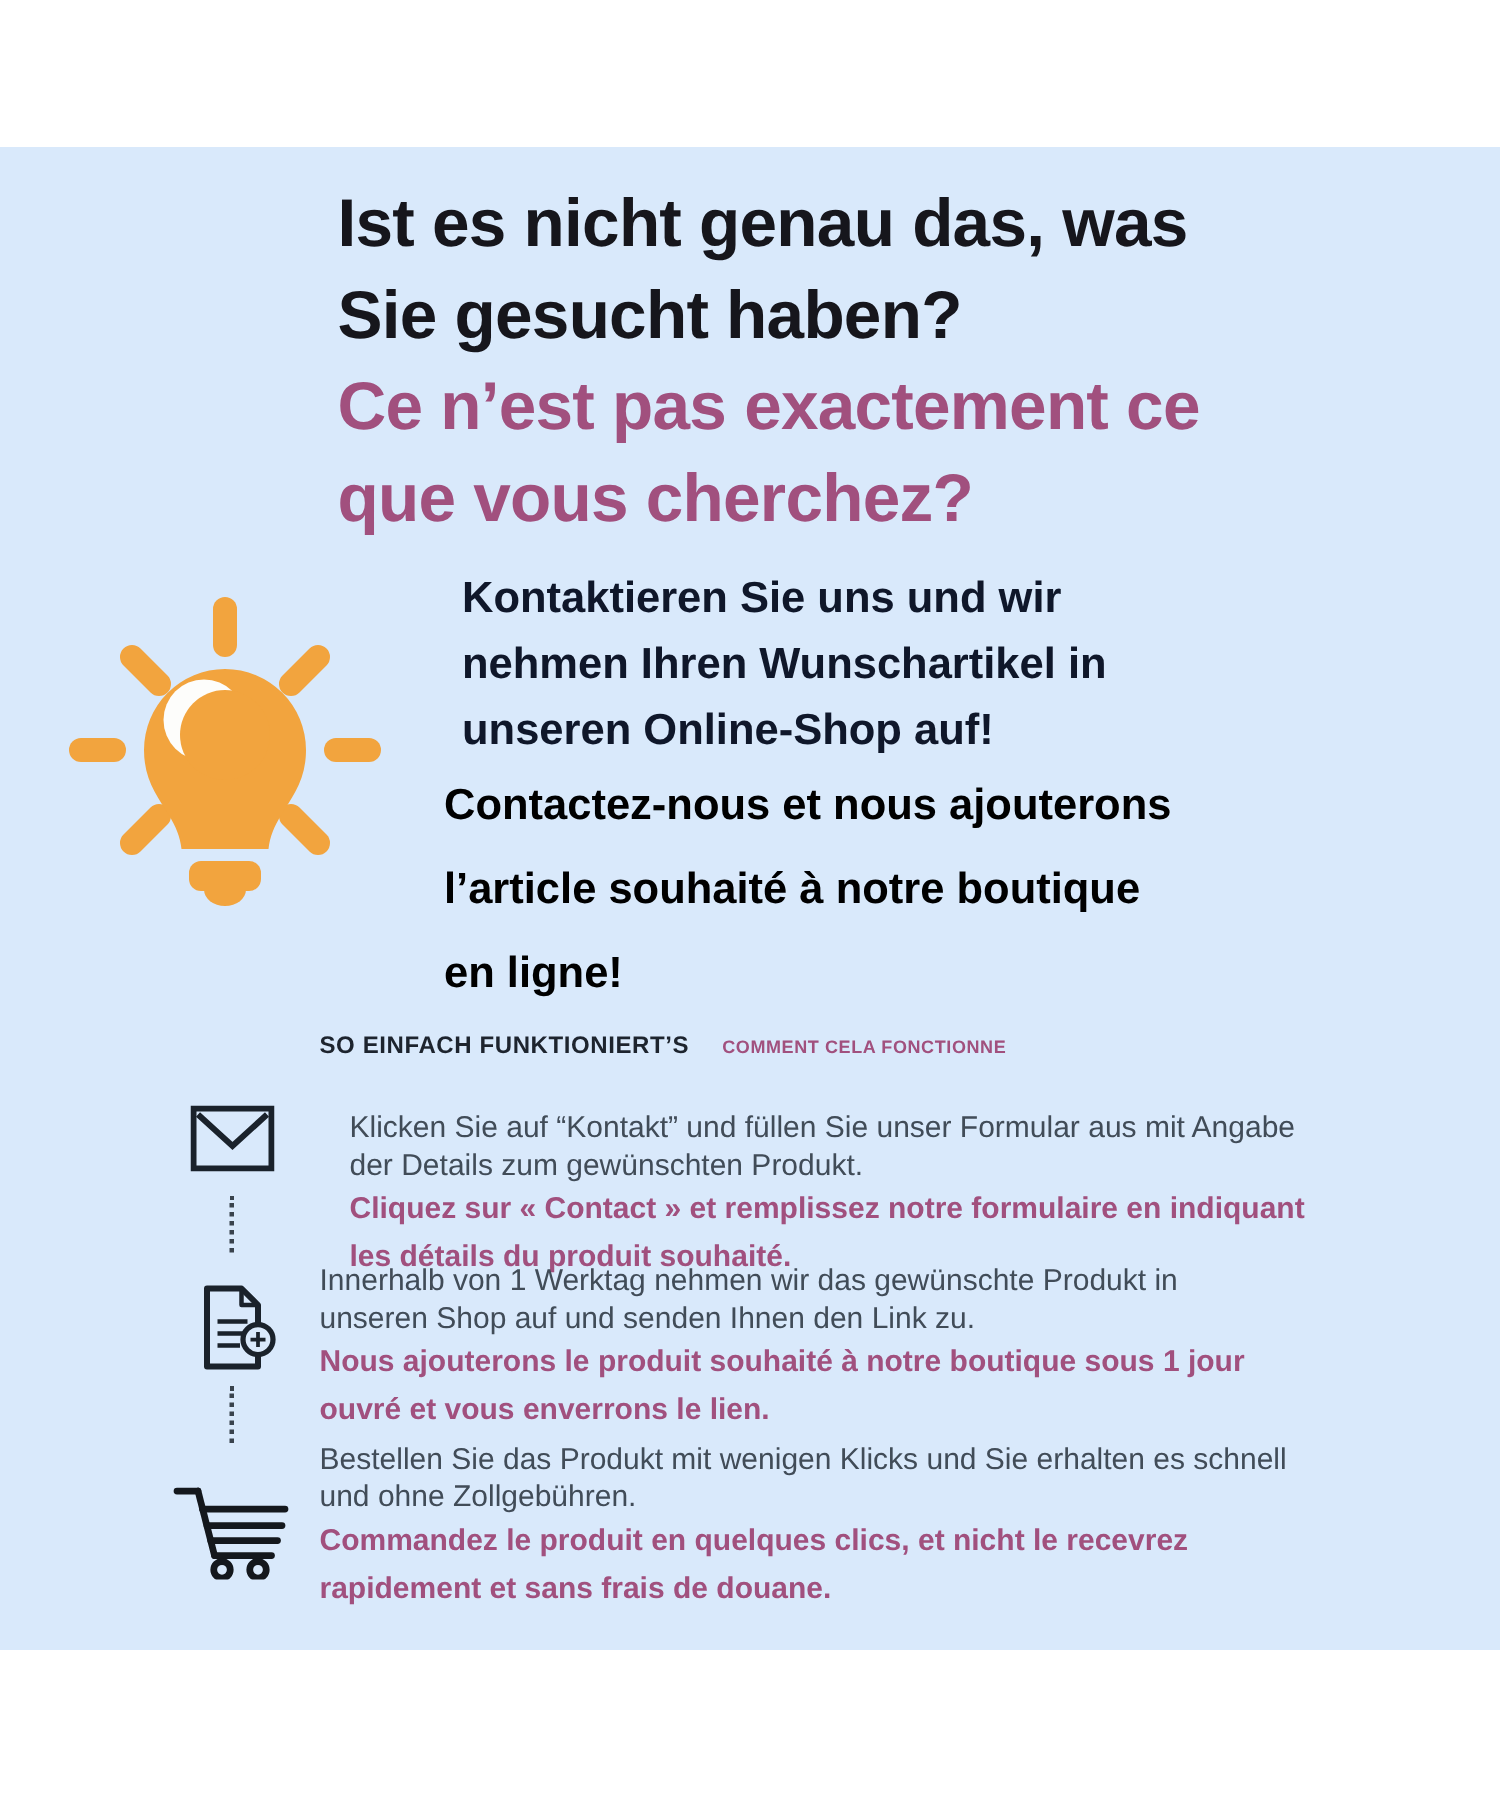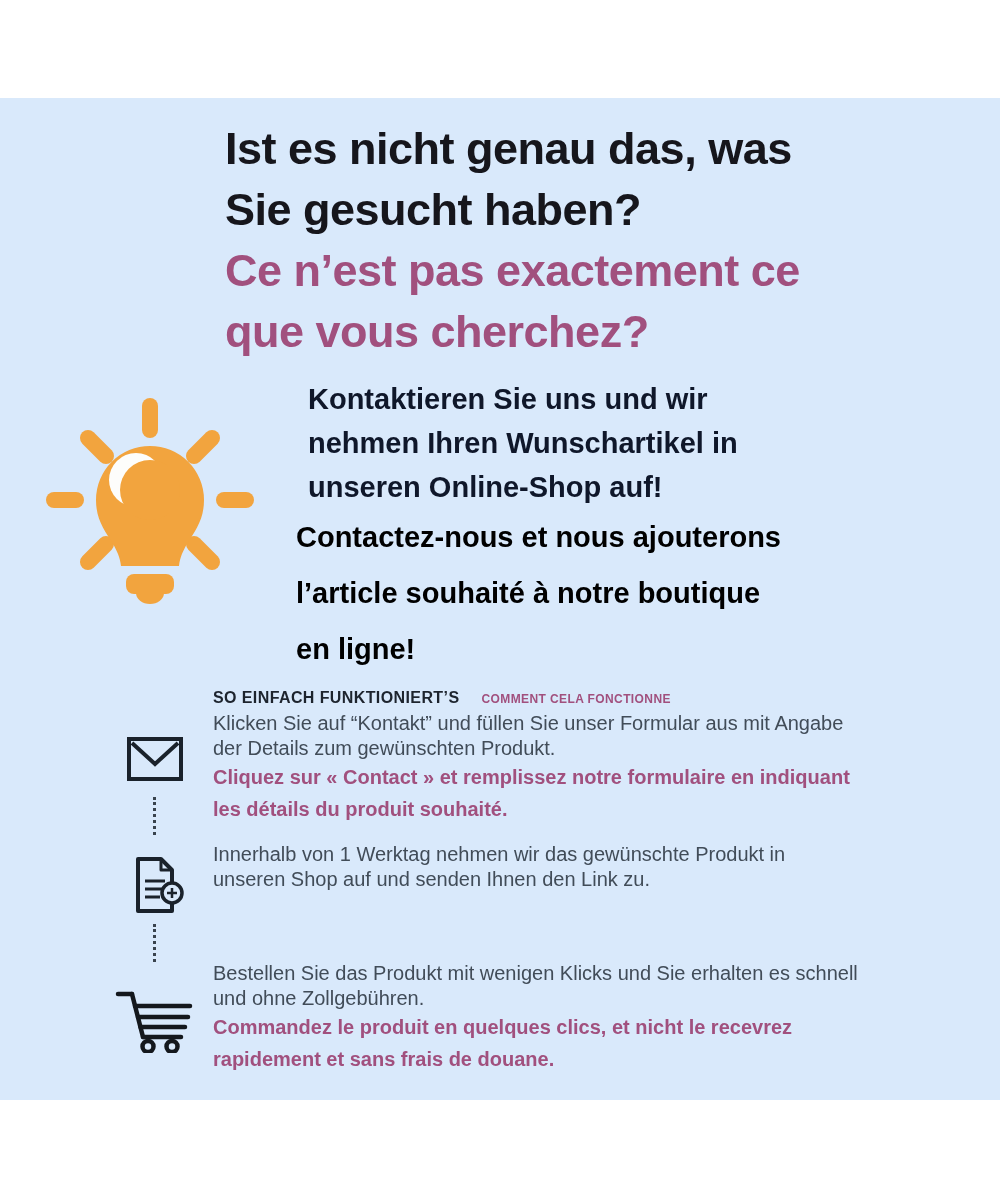--- a/index.html
+++ b/index.html
@@ -46,21 +46,21 @@
     font-size: 16px; font-weight: 700; letter-spacing: 0.4px; color: #1d242e;
   }
   .section-headers .hf {
     font-size: 12px; font-weight: 700; letter-spacing: 0.4px; color: #a1507e;
   }
 
   .step-text { position: absolute; left: 213px; width: 745px; }
   .step-de { font-size: 20px; font-weight: 400; line-height: 25px; color: #414c58; }
   .step-fr { font-size: 20px; font-weight: 700; line-height: 32px; color: #a1507e; }
 
-  .step1-text { top: 711px; }
+  .step1-text { top: 740px; margin-left: 20px; }
   .step2-text { top: 842px; }
   .step3-text { top: 961px; }
 
   .icon-box { position: absolute; }
   .envelope-box { left: 127px; top: 737px; width: 56px; height: 44px; }
   .document-box { left: 125px; top: 856px; width: 64px; height: 58px; }
   .cart-box     { left: 113px; top: 985px; width: 84px; height: 68px; }
 
   .connector {
     position: absolute; left: 153px; width: 0;
@@ -134,20 +134,22 @@
       <path d="M13 3 H36 L47 14 V55 H13 Z" stroke-width="4" stroke-linejoin="round"></path>
       <path d="M36 3 V14 H47" stroke-width="3" stroke-linejoin="round"></path>
       <path d="M20 25 H40 M20 33 H40 M20 41 H35" stroke-width="3"></path>
       <circle cx="47" cy="37" r="10" fill="#d9e9fb" stroke-width="3.5"></circle>
       <path d="M47 32 V42 M42 37 H52" stroke-width="2.5"></path>
     </svg>
   </div>
   <div class="step-text step2-text">
     <div class="step-de preline">Innerhalb von 1 Werktag nehmen wir das gewünschte Produkt in
 unseren Shop auf und senden Ihnen den Link zu.</div>
+    <div class="step-fr preline">Nous ajouterons le produit souhaité à notre boutique sous 1 jour
+ouvré et vous enverrons le lien.</div>
   </div>
 
   <div class="connector connector-2"></div>
 
   <div class="icon-box cart-box">
     <svg viewBox="0 0 84 68" xmlns="http://www.w3.org/2000/svg" fill="none" stroke="#14181d" stroke-width="4.5" stroke-linecap="round">
       <path d="M5 9 H19"></path>
       <path d="M19 9 L30 52"></path>
       <path d="M22 21 H77"></path>
       <path d="M25 32 H75"></path>

